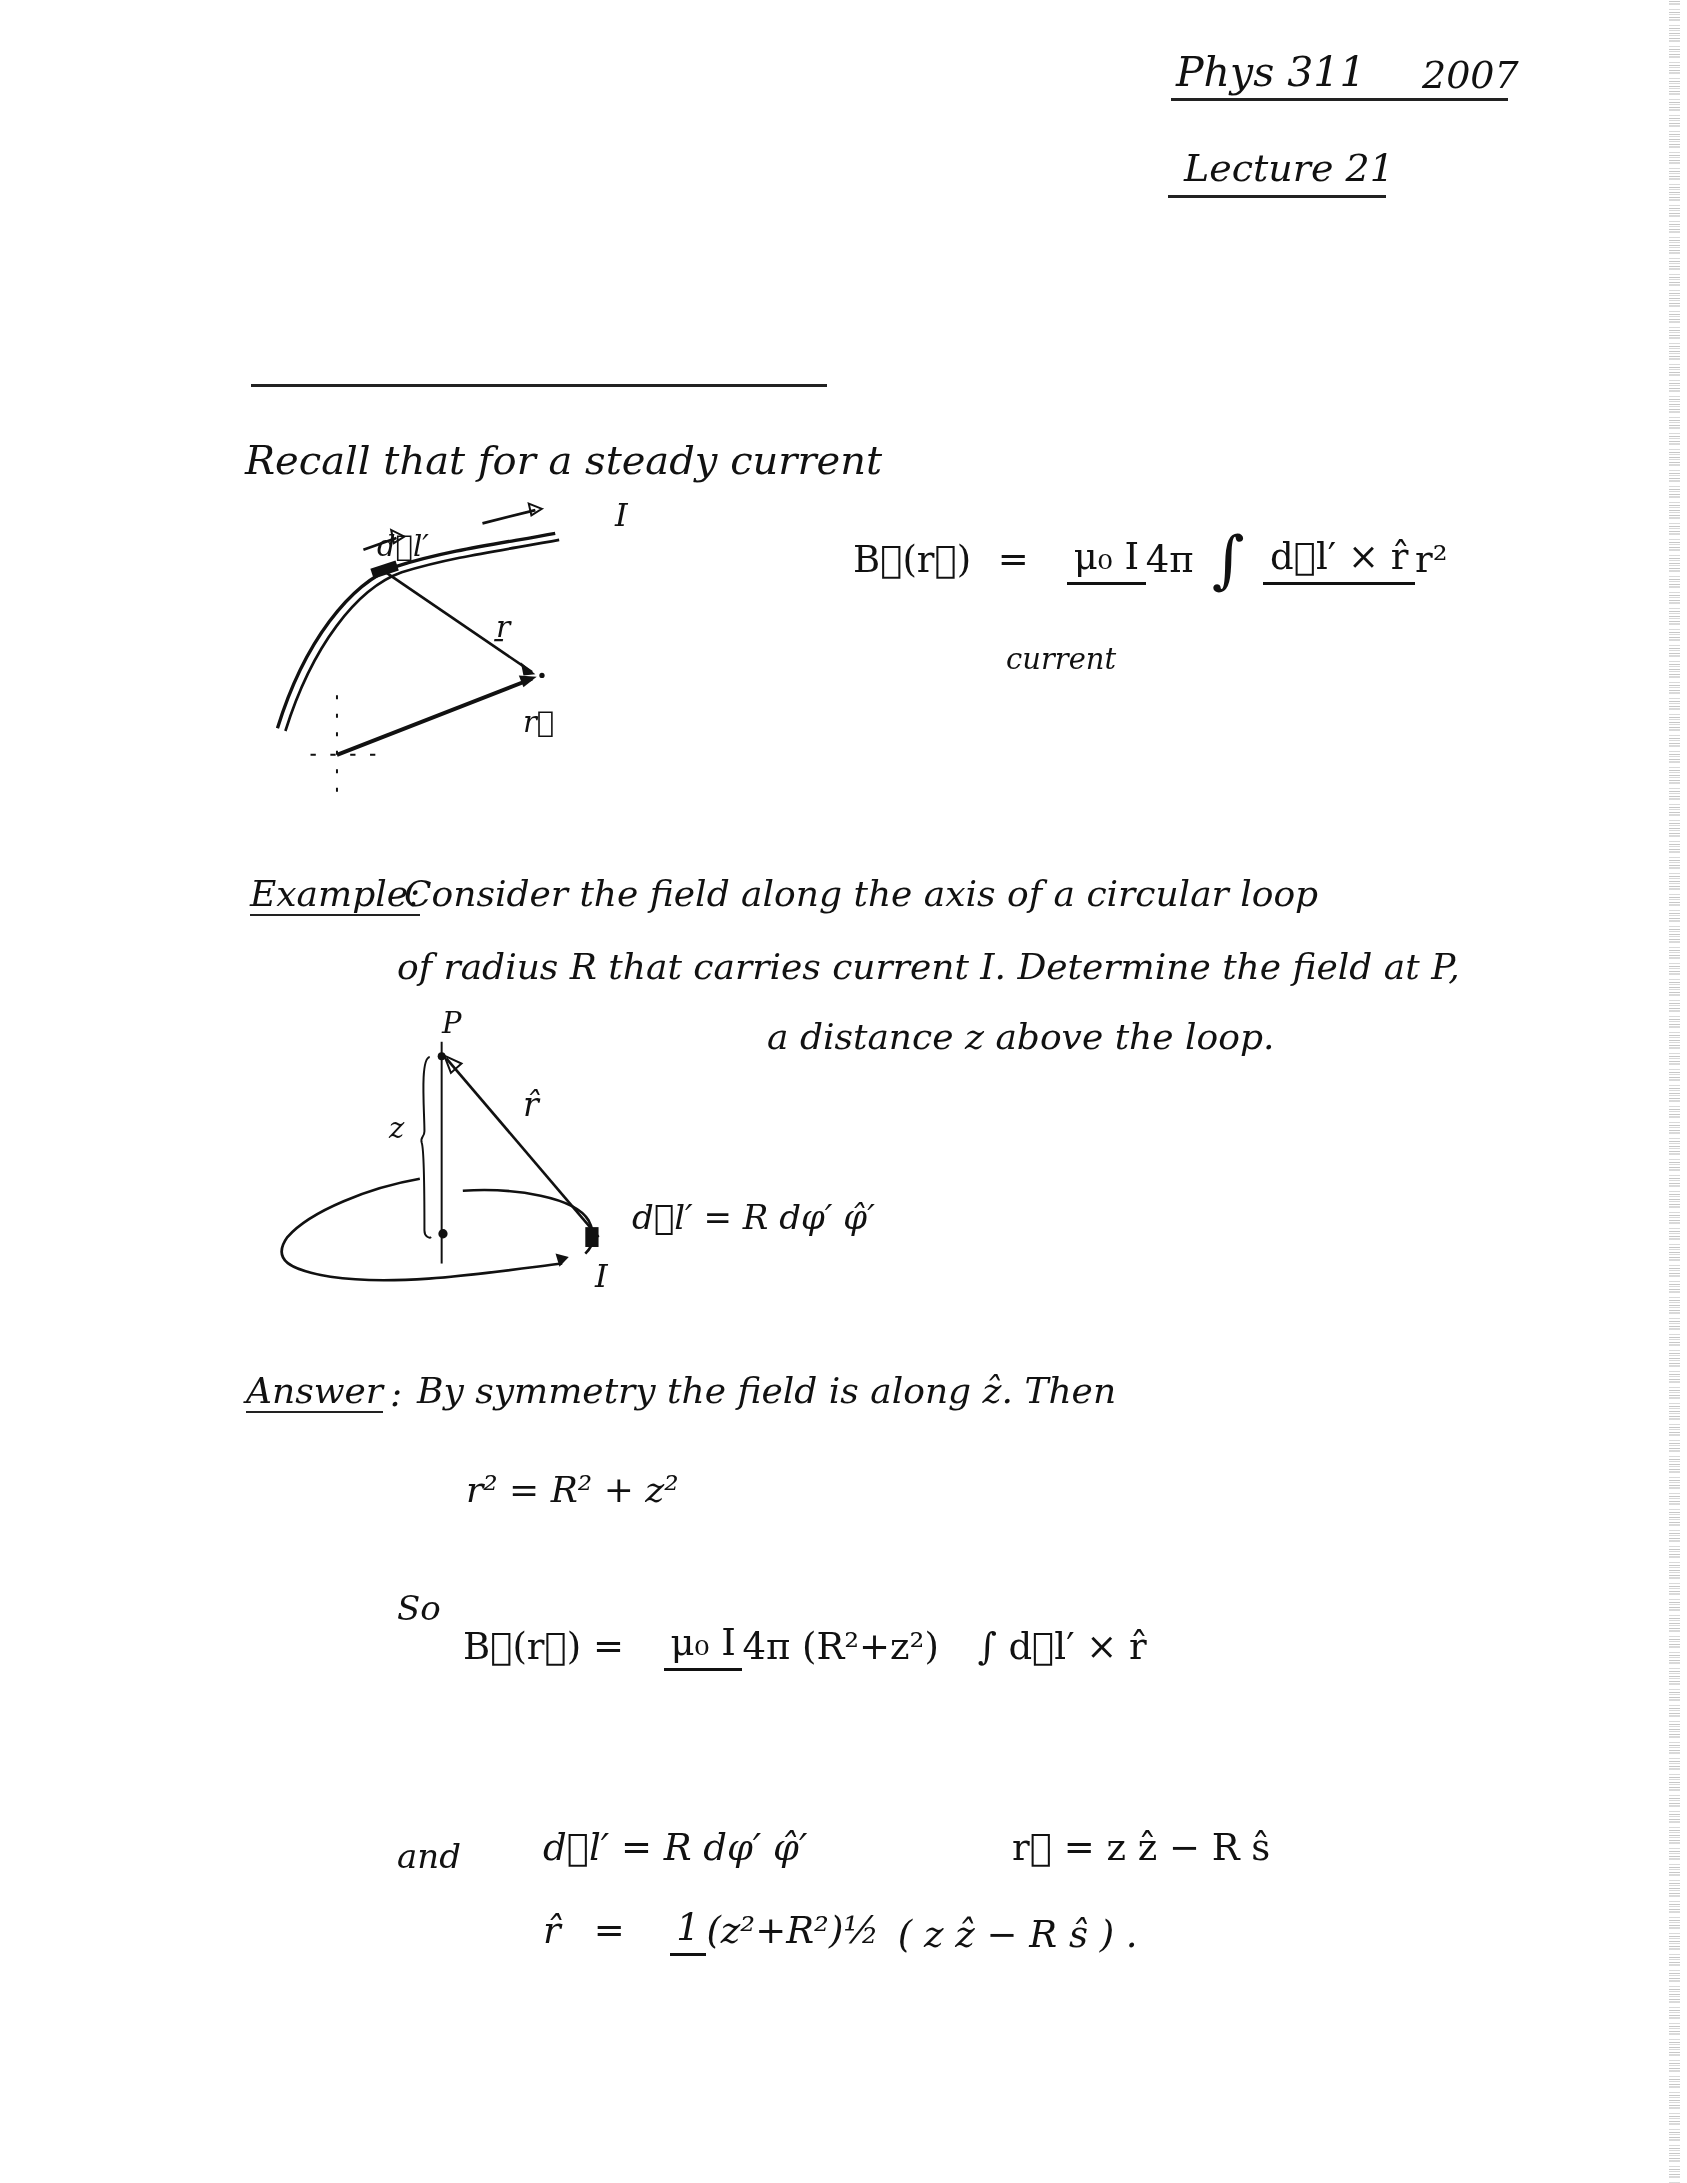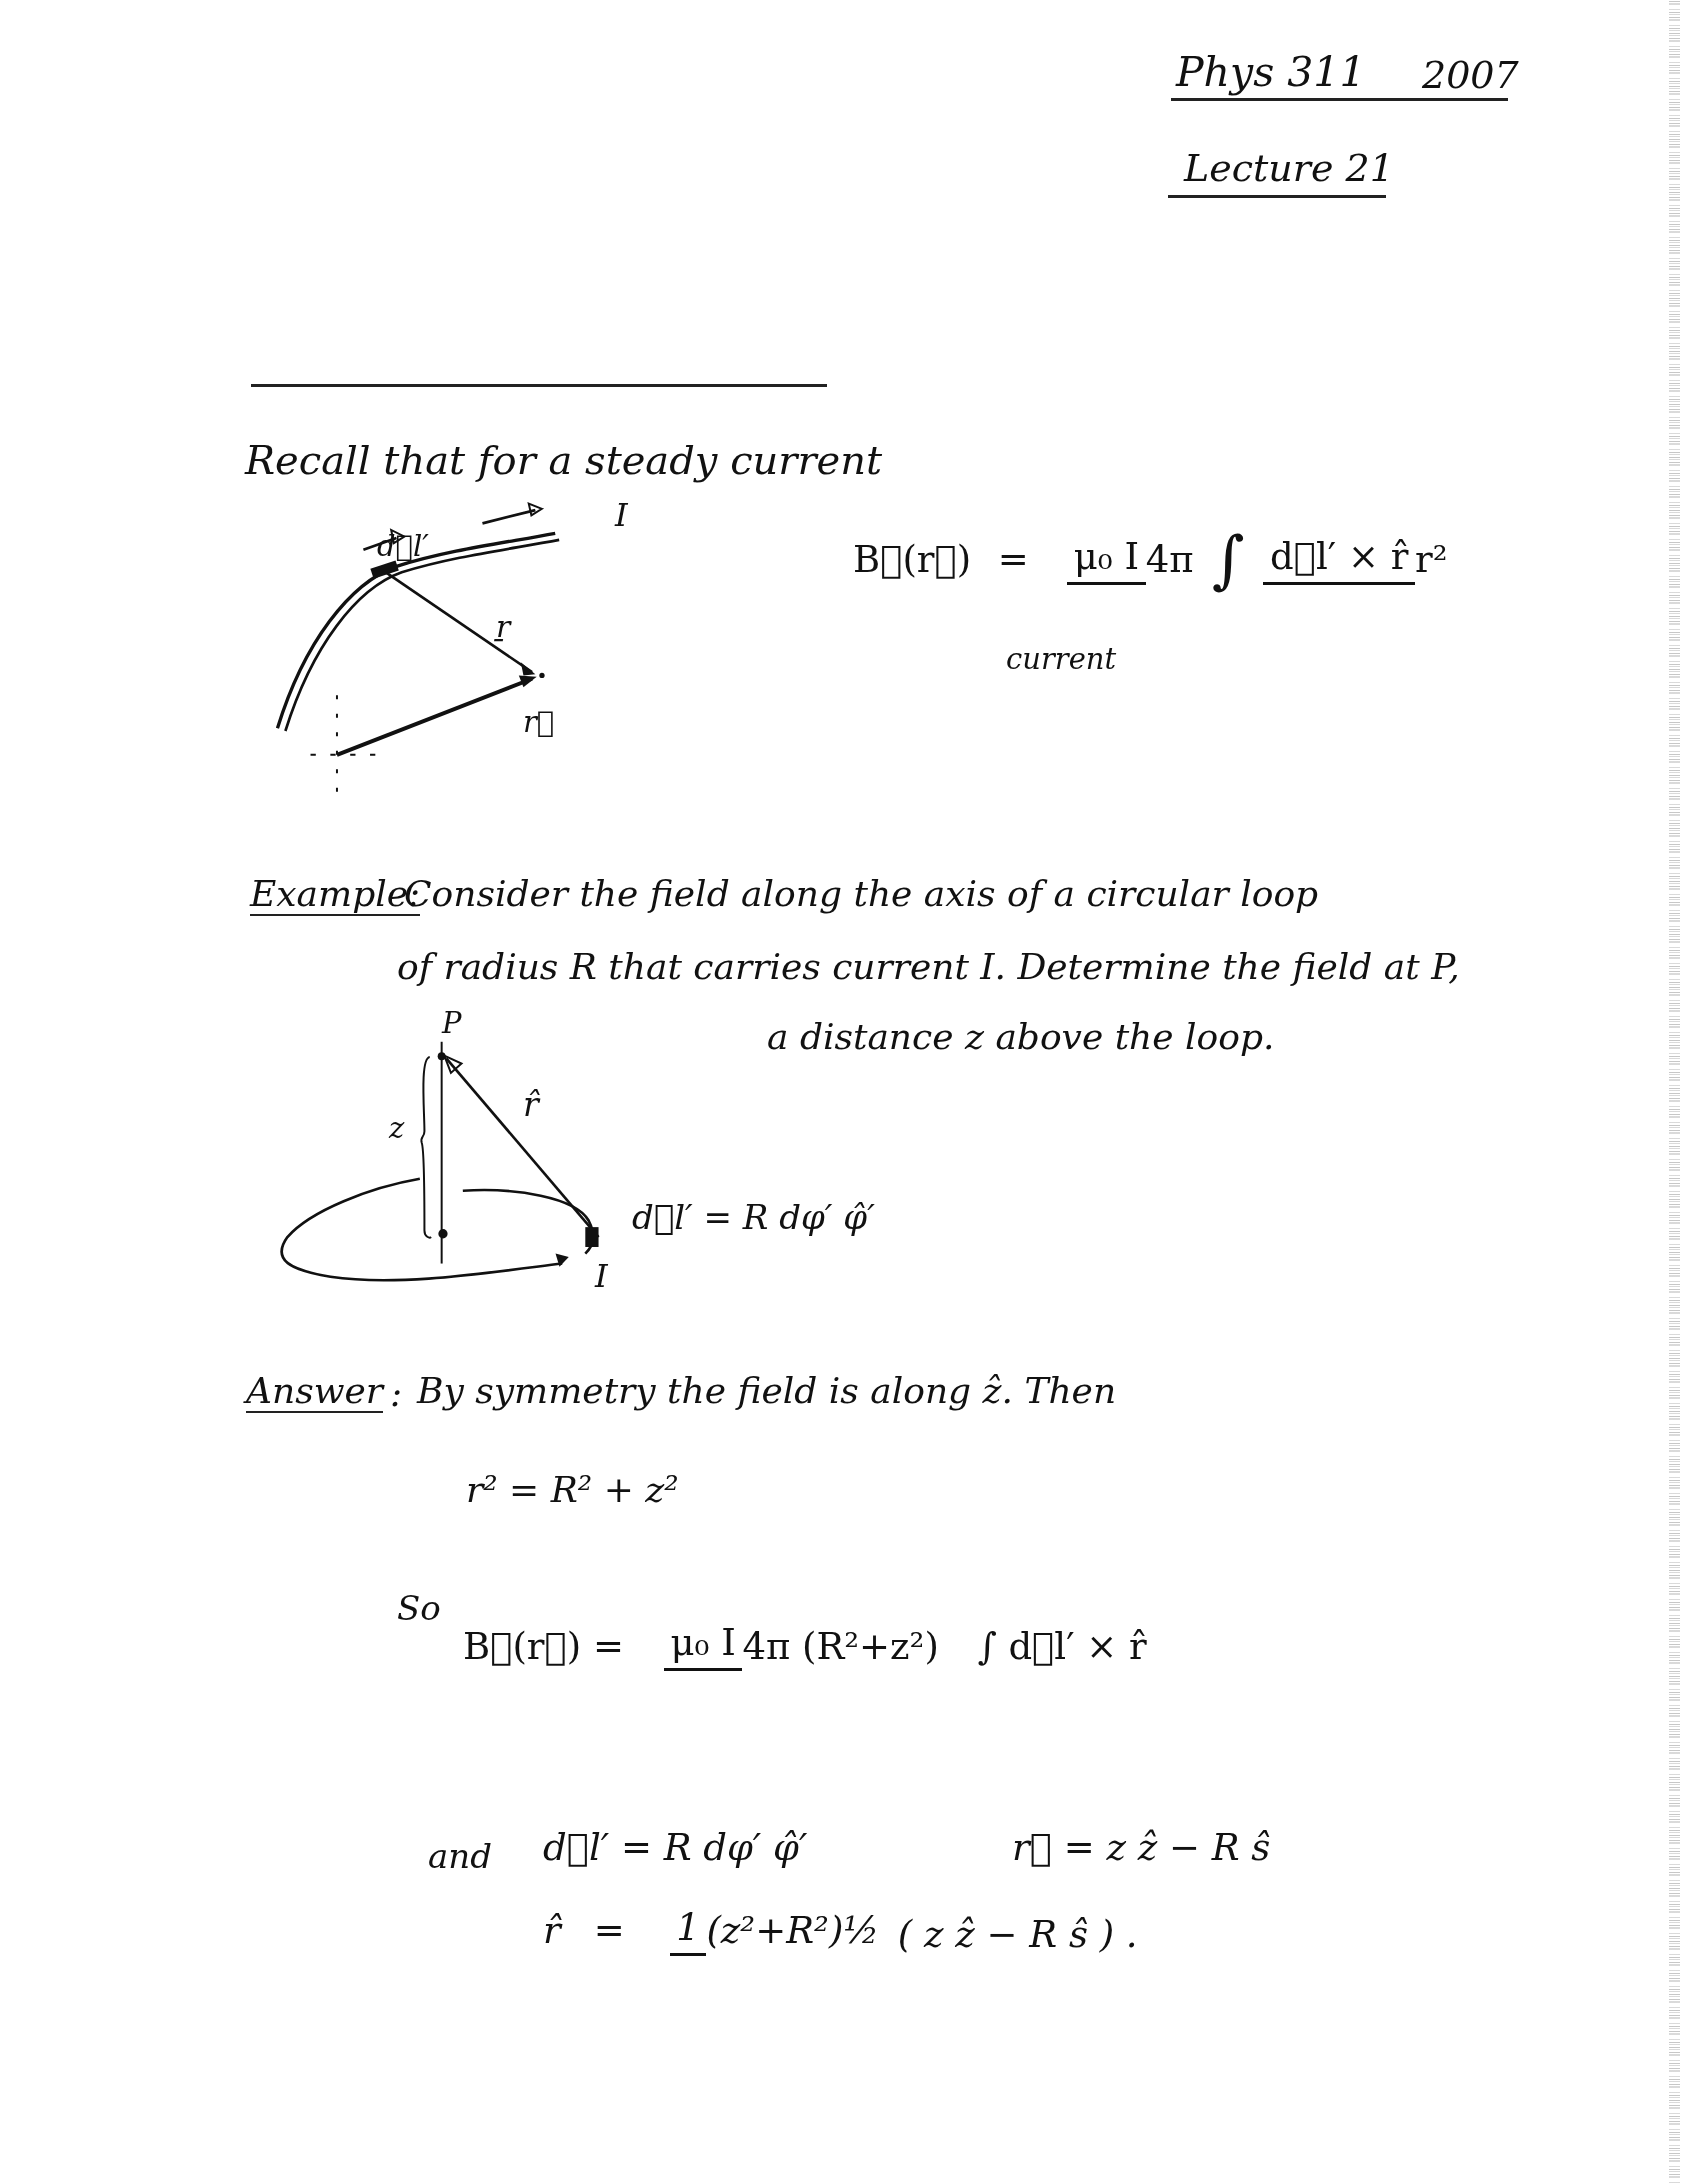--- a/index.html
+++ b/index.html
@@ -106,23 +106,23 @@
 
   <div class="math" style="left:463px; top:1621px; font-size:37px; display:flex; align-items:center;">
     <span>B⃗(r⃗) =</span>
     <span class="frac" style="margin-left:40px;">
       <span class="num">μ₀ I</span>
       <span class="den">4π (R²+z²)</span>
     </span>
     <span style="margin-left:26.5px;">∫ d⃗l′ × r̂</span>
   </div>
 
-  <div class="hw" style="left:397px; top:1836px; font-size:34px;margin-left:31px;">and</div>
+  <div class="hw" style="left:397px; top:1836px; font-size:34px;">and</div>
   <div class="math" style="left:543px; top:1826px; font-size:37px; font-style:italic;">d⃗l′  =  R dφ′ φ̂′</div>
-  <div class="math" style="left:1012px; top:1826px; font-size:37px; font-style:italic;">r⃗  =  z ẑ − R ŝ</div>
+  <div class="math" style="left:1012px; top:1826px; font-size:37px; ">r⃗  =  z ẑ − R ŝ</div>
 
   <div class="math" style="left:543px; top:1905px; font-size:37px; font-style:italic; display:flex; align-items:center;">
     <span>r̂</span>
     <span style="margin:0 33px;">=</span>
     <span class="frac">
       <span class="num">1</span>
       <span class="den">(z²+R²)½</span>
     </span>
     <span style="margin-left:6.6px;margin-top:8px;">( z ẑ − R ŝ ) .</span>
   </div>

